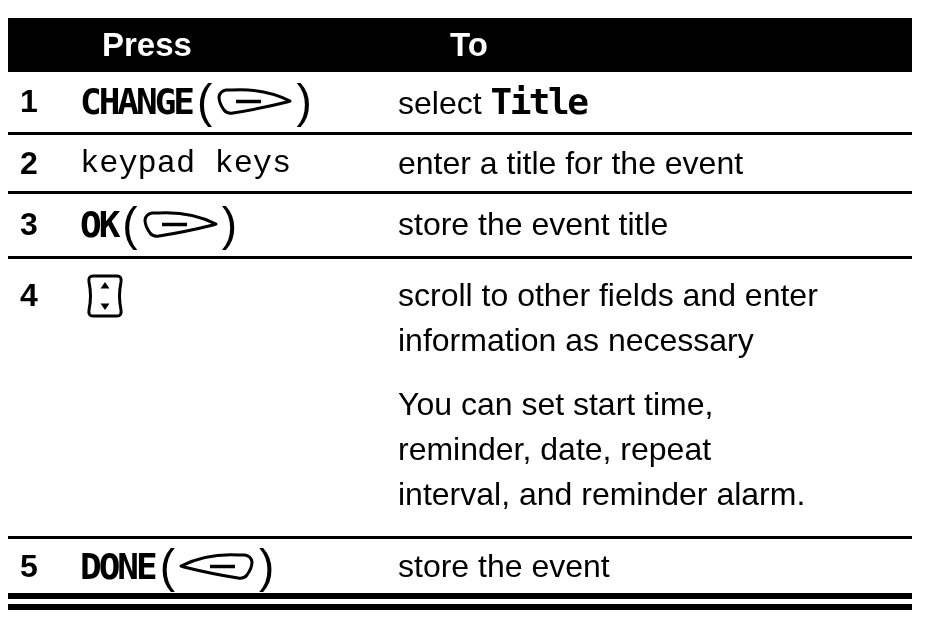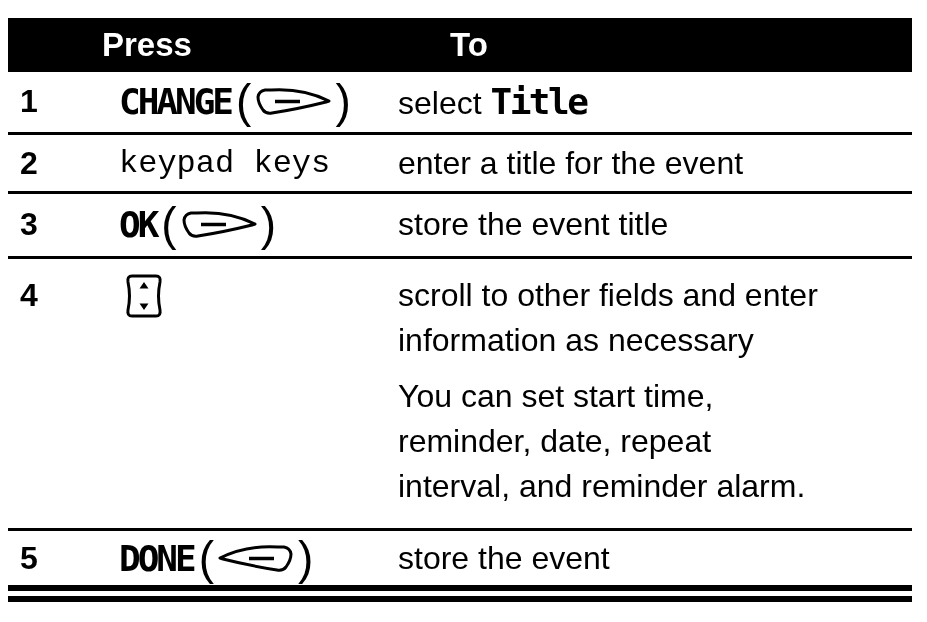--- a/index.html
+++ b/index.html
@@ -43,21 +43,20 @@
   .row-3 { padding: 8px 0 9px; }
   .row-4 { padding: 14px 0 19px; }
   .row-5 { padding: 5px 0 4px; border-bottom: none; }
   .num {
     font-weight: bold;
     padding-left: 12px;
   }
   .press {
     display: flex;
     align-items: center;
-    margin-left: 39px;
   }
   .keyname {
     font-family: "DejaVu Sans Mono", monospace;
     font-weight: bold;
     font-size: 36px;
     letter-spacing: -3px;
     padding-right: 3px;
   }
   .plain-key { font-size: 32px; font-family: Liberation Mono, monospace; }
   .paren {
@@ -70,21 +69,21 @@
   .scroll-svg { display: block; margin-top: 0px; }
   .to { padding-right: 6px; }
   .phone-text {
     font-family: "DejaVu Sans Mono", monospace;
     font-weight: bold;
     font-size: 36px;
     letter-spacing: -2.5px;
     text-align: center;
   }
   .prefix { white-space: pre-wrap; }
-  .para2 { margin-top: 11px; }
+  .para2 { margin-top: 19px; }
   .double-rule {
     width: 904px;
     height: 5px;
     border-top: 6px solid #000000;
     border-bottom: 6px solid #000000;
   }
 </style>
 </head>
 <body>
 

